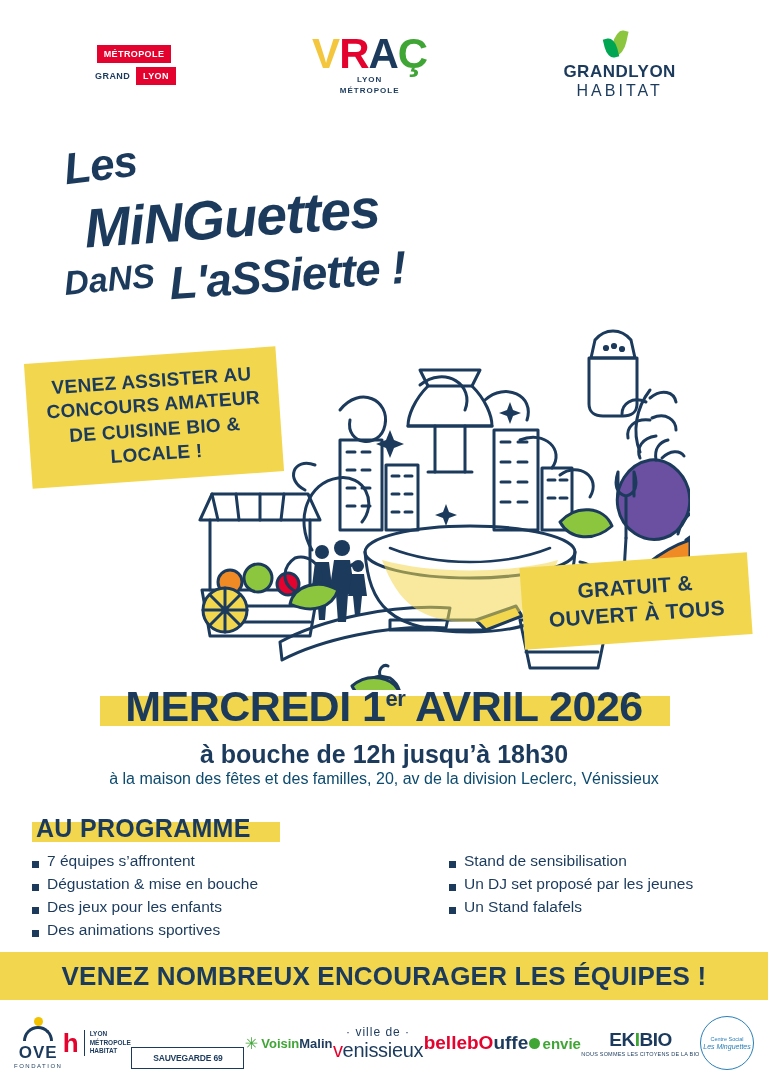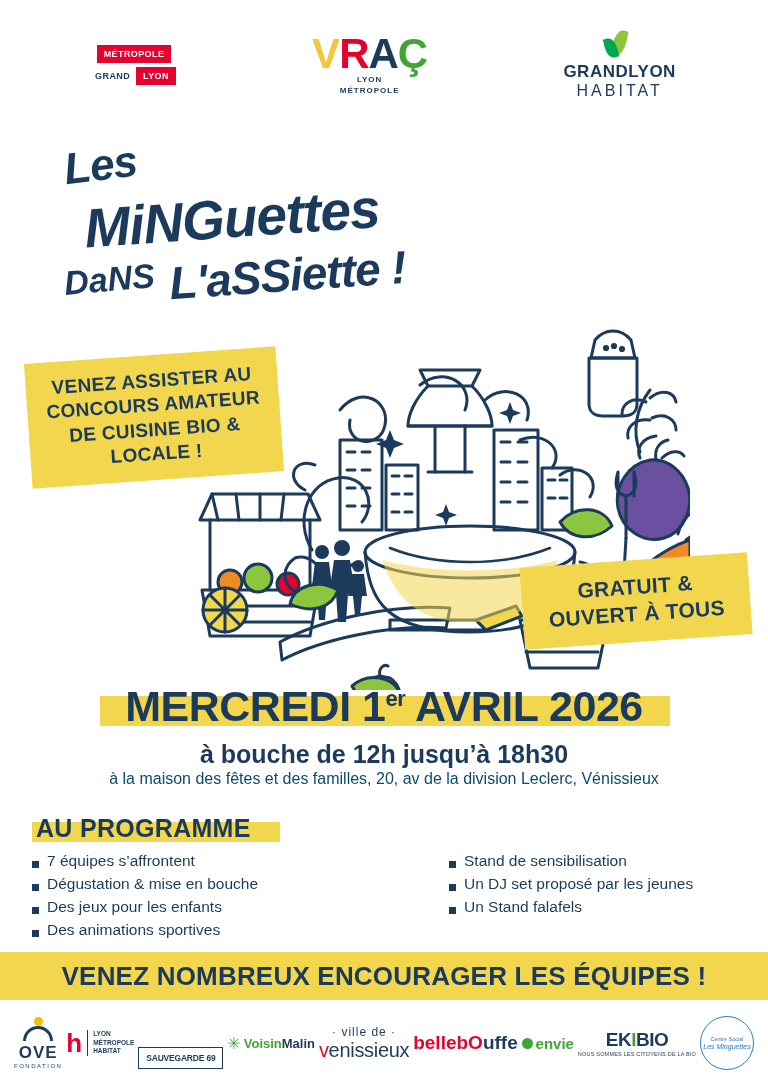--- a/index.html
+++ b/index.html
@@ -143,21 +143,21 @@
   .ove-mark .dot { position:absolute; width:9px;height:9px;border-radius:50%;background:#f2c200; left:11px; top:0;}
   .ove-mark .arc { position:absolute; left:0; top:9px; width:30px; height:15px; border:3px solid #1b3a5c; border-bottom:none; border-radius: 16px 16px 0 0;}
   .ove-txt { font-size: 17px; font-weight: bold; color:#1b3a5c; letter-spacing:1px; }
   .ove-sub { font-size: 6px; color:#1b3a5c; letter-spacing: 1.5px; }
 
   .lmh { display:flex; align-items:center; gap:5px; }
   .lmh-m { font-size: 26px; font-weight: bold; color:#e4032e; line-height:1; }
   .lmh-bar { width:1px; height: 26px; background:#1b3a5c; }
   .lmh-t { font-size: 6.5px; font-weight:bold; color:#1b3a5c; line-height:1.35; }
 
-  .sauv { border:1.5px solid #1b3a5c; padding: 5px 7px; text-align:center;margin-top:30px; }
+  .sauv { border:1.5px solid #1b3a5c; padding: 5px 21px; text-align:center;margin-top:30px; }
   .sauv-t { font-size: 8.5px; font-weight:900; color:#1b3a5c; letter-spacing:-.2px; }
 
   .vm { display:flex; align-items:center; gap:3px; }
   .vm-star { color:#3fa535; font-size: 16px; }
   .vm-t { font-size: 13px; font-weight: bold; color:#3fa535; }
   .vm-t i { color:#1b3a5c; font-style:normal; }
 
   .ven-top { font-size: 12px; color:#1b3a5c; letter-spacing:1px; }
   .ven-main { font-size: 20px; font-weight: normal; color:#1b3a5c; letter-spacing:-.3px; }
   .ven-main em { color:#e4032e; font-style:normal; }

